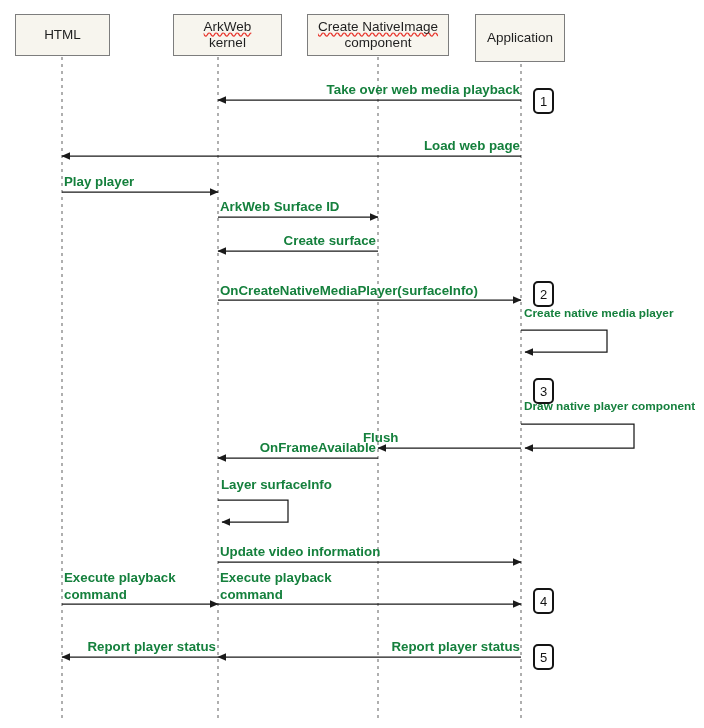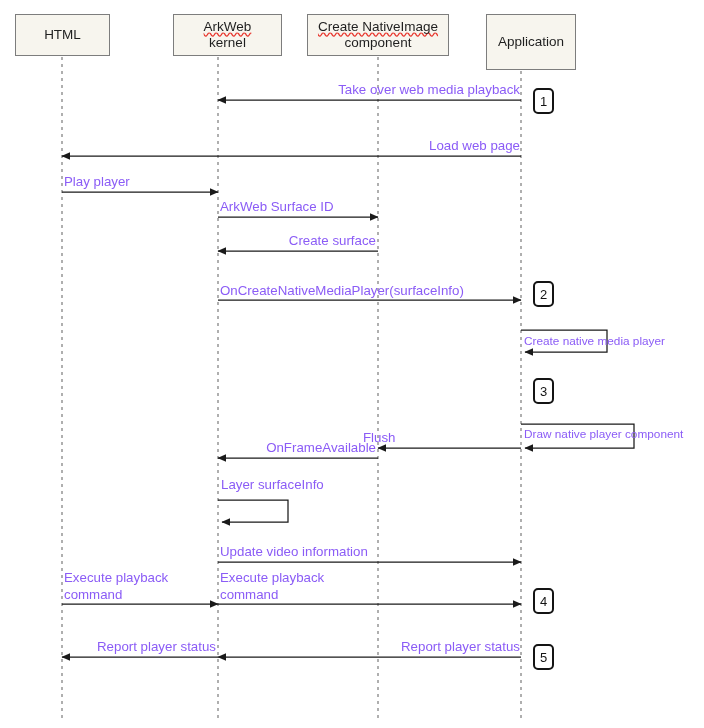--- a/index.html
+++ b/index.html
@@ -51,27 +51,27 @@
   
   .spell {
     text-decoration: underline wavy #e8332a;
     text-decoration-skip-ink: none;
     text-underline-offset: 1px;
   }
   
   .msg-label {
     position: absolute;
     font-size: 13.3px;
-    color: #8b5cf6;
+    color: #15803d;
     white-space: nowrap;
     line-height: 1.25;
+    font-weight: bold;
   }
   .msg-label.small {
     font-size: 11.8px;
-    margin-top: 28px;
   }
   .msg-label.right {
     text-align: right;
   }
   
   .step-badge {
     position: absolute;
     box-sizing: border-box;
     width: 21px;
     height: 26px;
@@ -134,21 +134,21 @@
         <span class="participant-line">HTML</span>
       </div>
       <div class="participant-box" style="left: 173px; top: 14px; width: 109px; height: 42px;">
         <span class="participant-line spell">ArkWeb</span>
         <span class="participant-line">kernel</span>
       </div>
       <div class="participant-box" style="left: 307px; top: 14px; width: 142px; height: 42px;">
         <span class="participant-line spell">Create NativeImage</span>
         <span class="participant-line">component</span>
       </div>
-      <div class="participant-box" style="left: 486px; top: 14px; width: 90px; height: 56px;">
+      <div class="participant-box" style="left: 475px; top: 14px; width: 90px; height: 48px;">
         <span class="participant-line">Application</span>
       </div>
     </div>
 
   <div id="labels-layer">
       <div class="msg-label right" style="top: 82px; left: 0px; width: 520px;">Take over web media playback</div>
       <div class="msg-label right" style="top: 138px; left: 0px; width: 520px;">Load web page</div>
       <div class="msg-label" style="top: 174px; left: 64px;">Play player</div>
       <div class="msg-label" style="top: 199px; left: 220px;">ArkWeb Surface ID</div>
       <div class="msg-label right" style="top: 233px; left: 0px; width: 376px;">Create surface</div>

